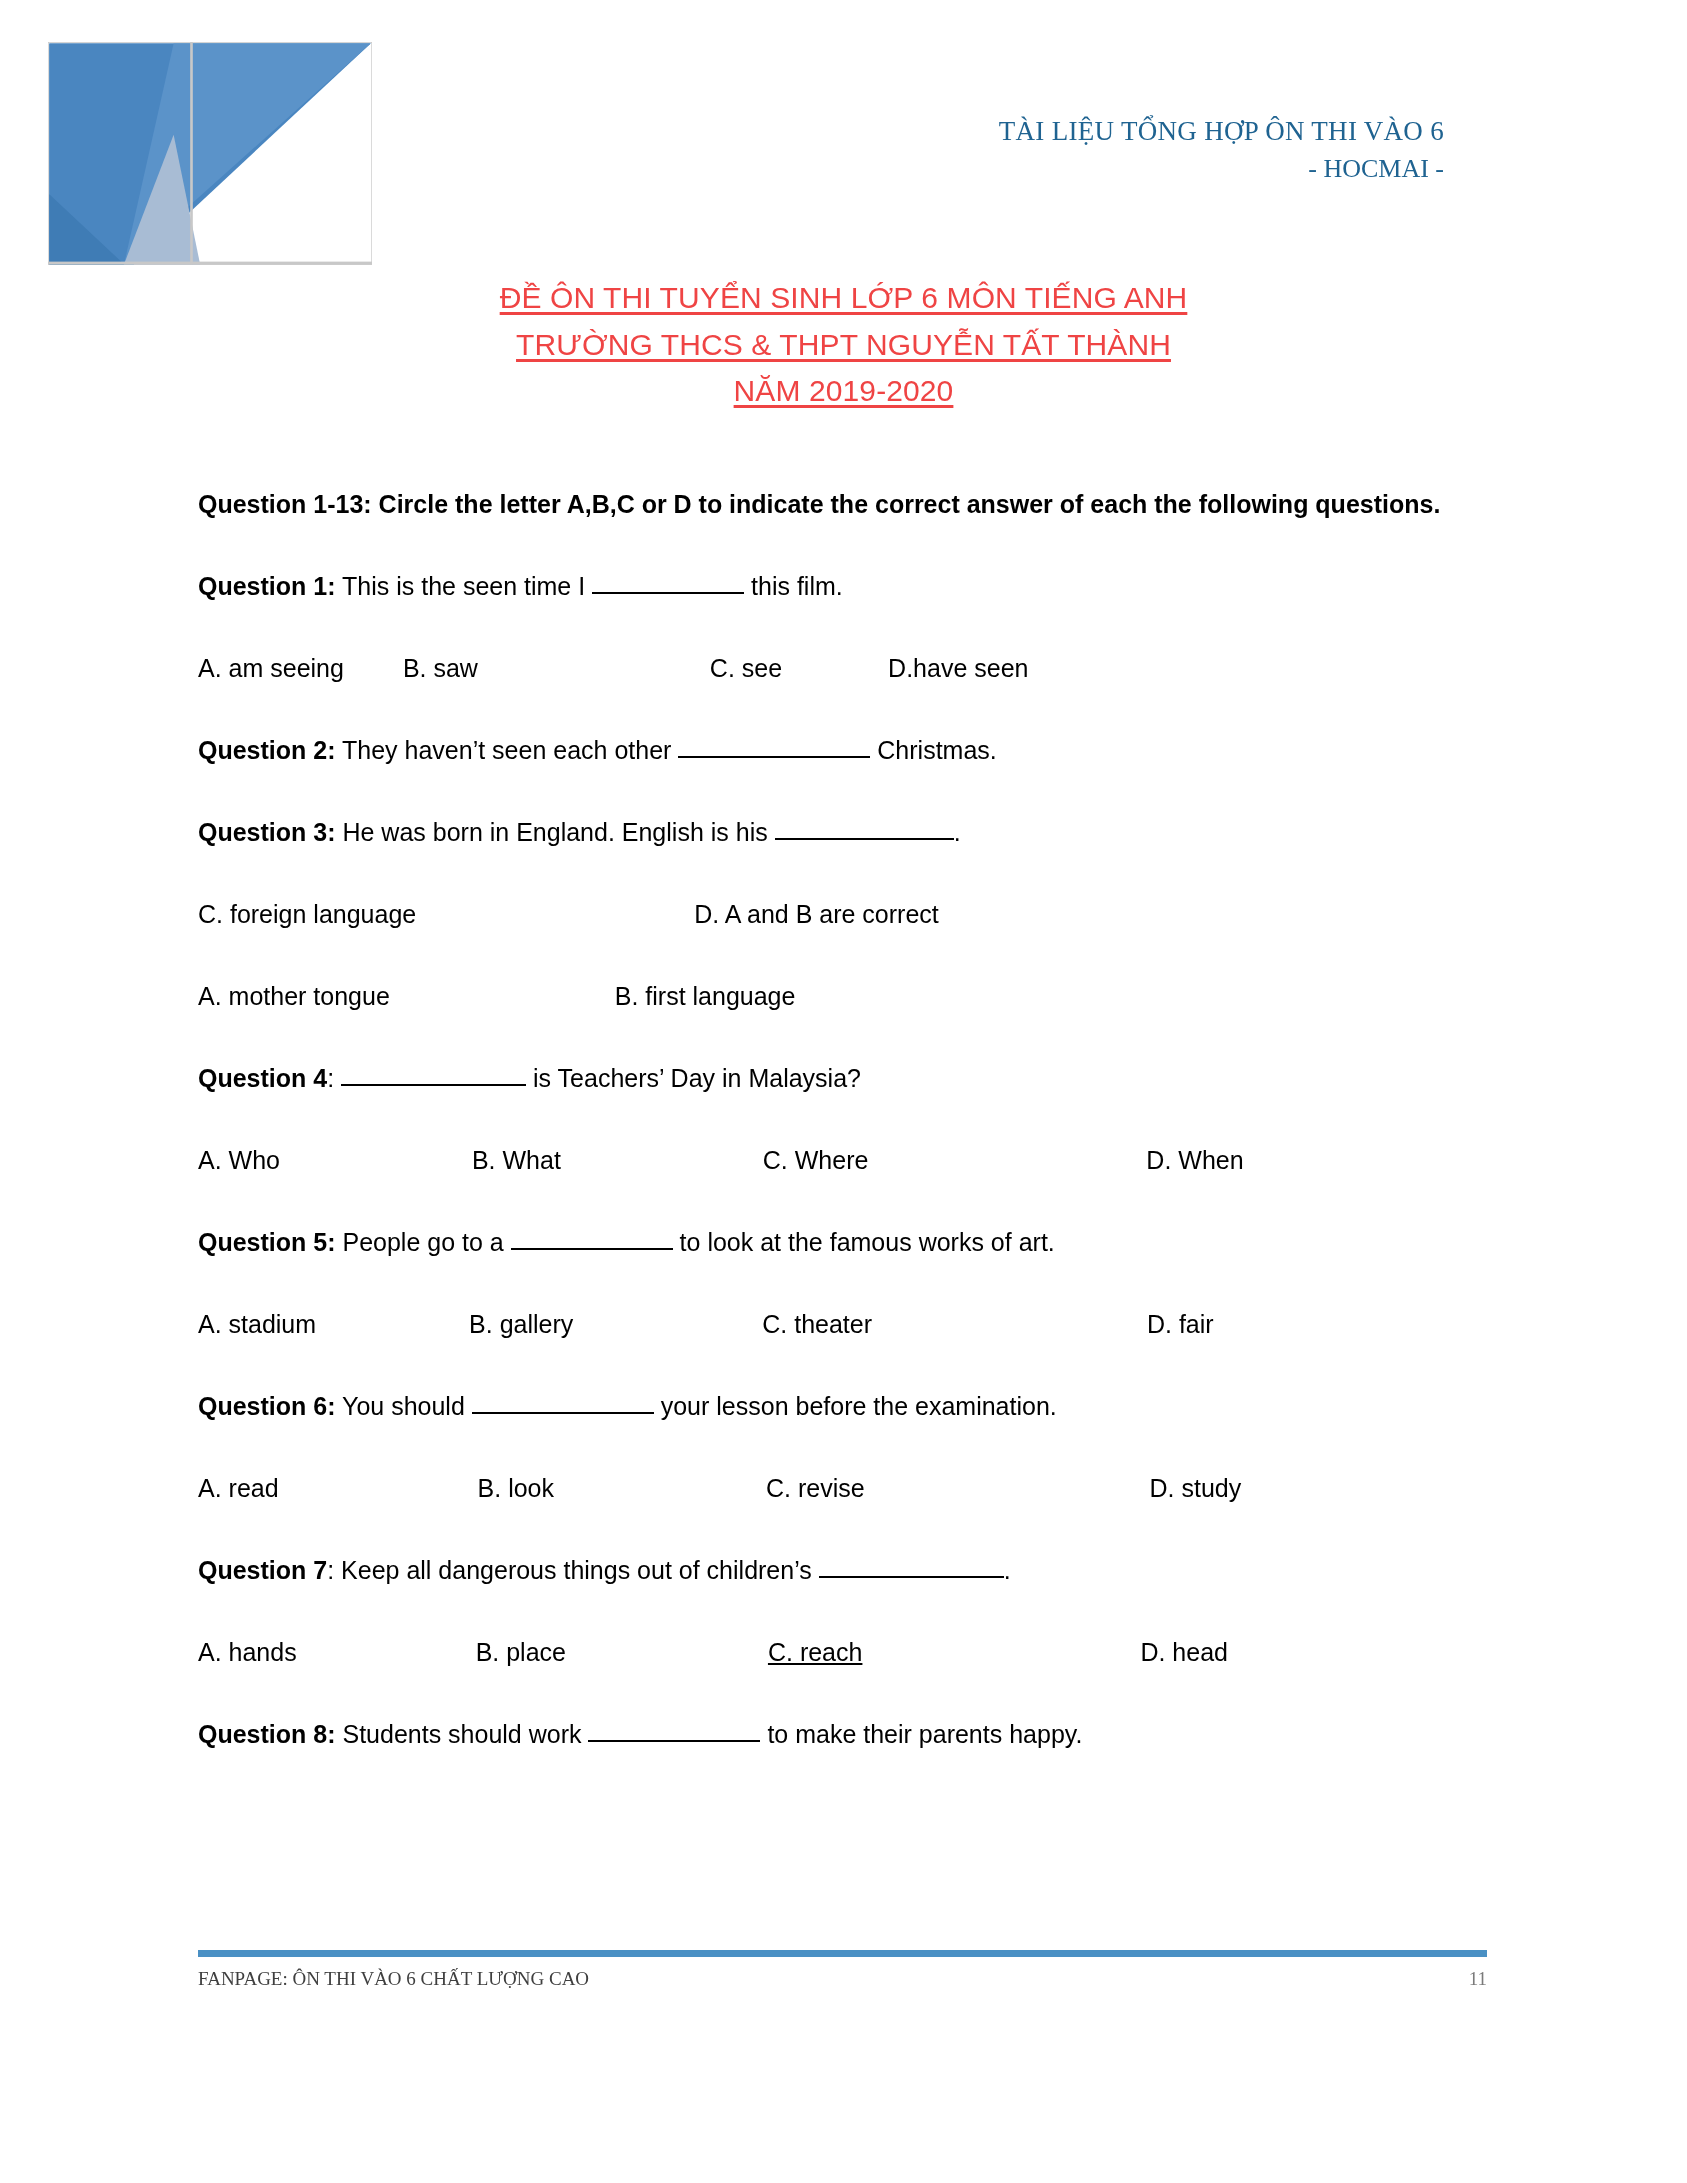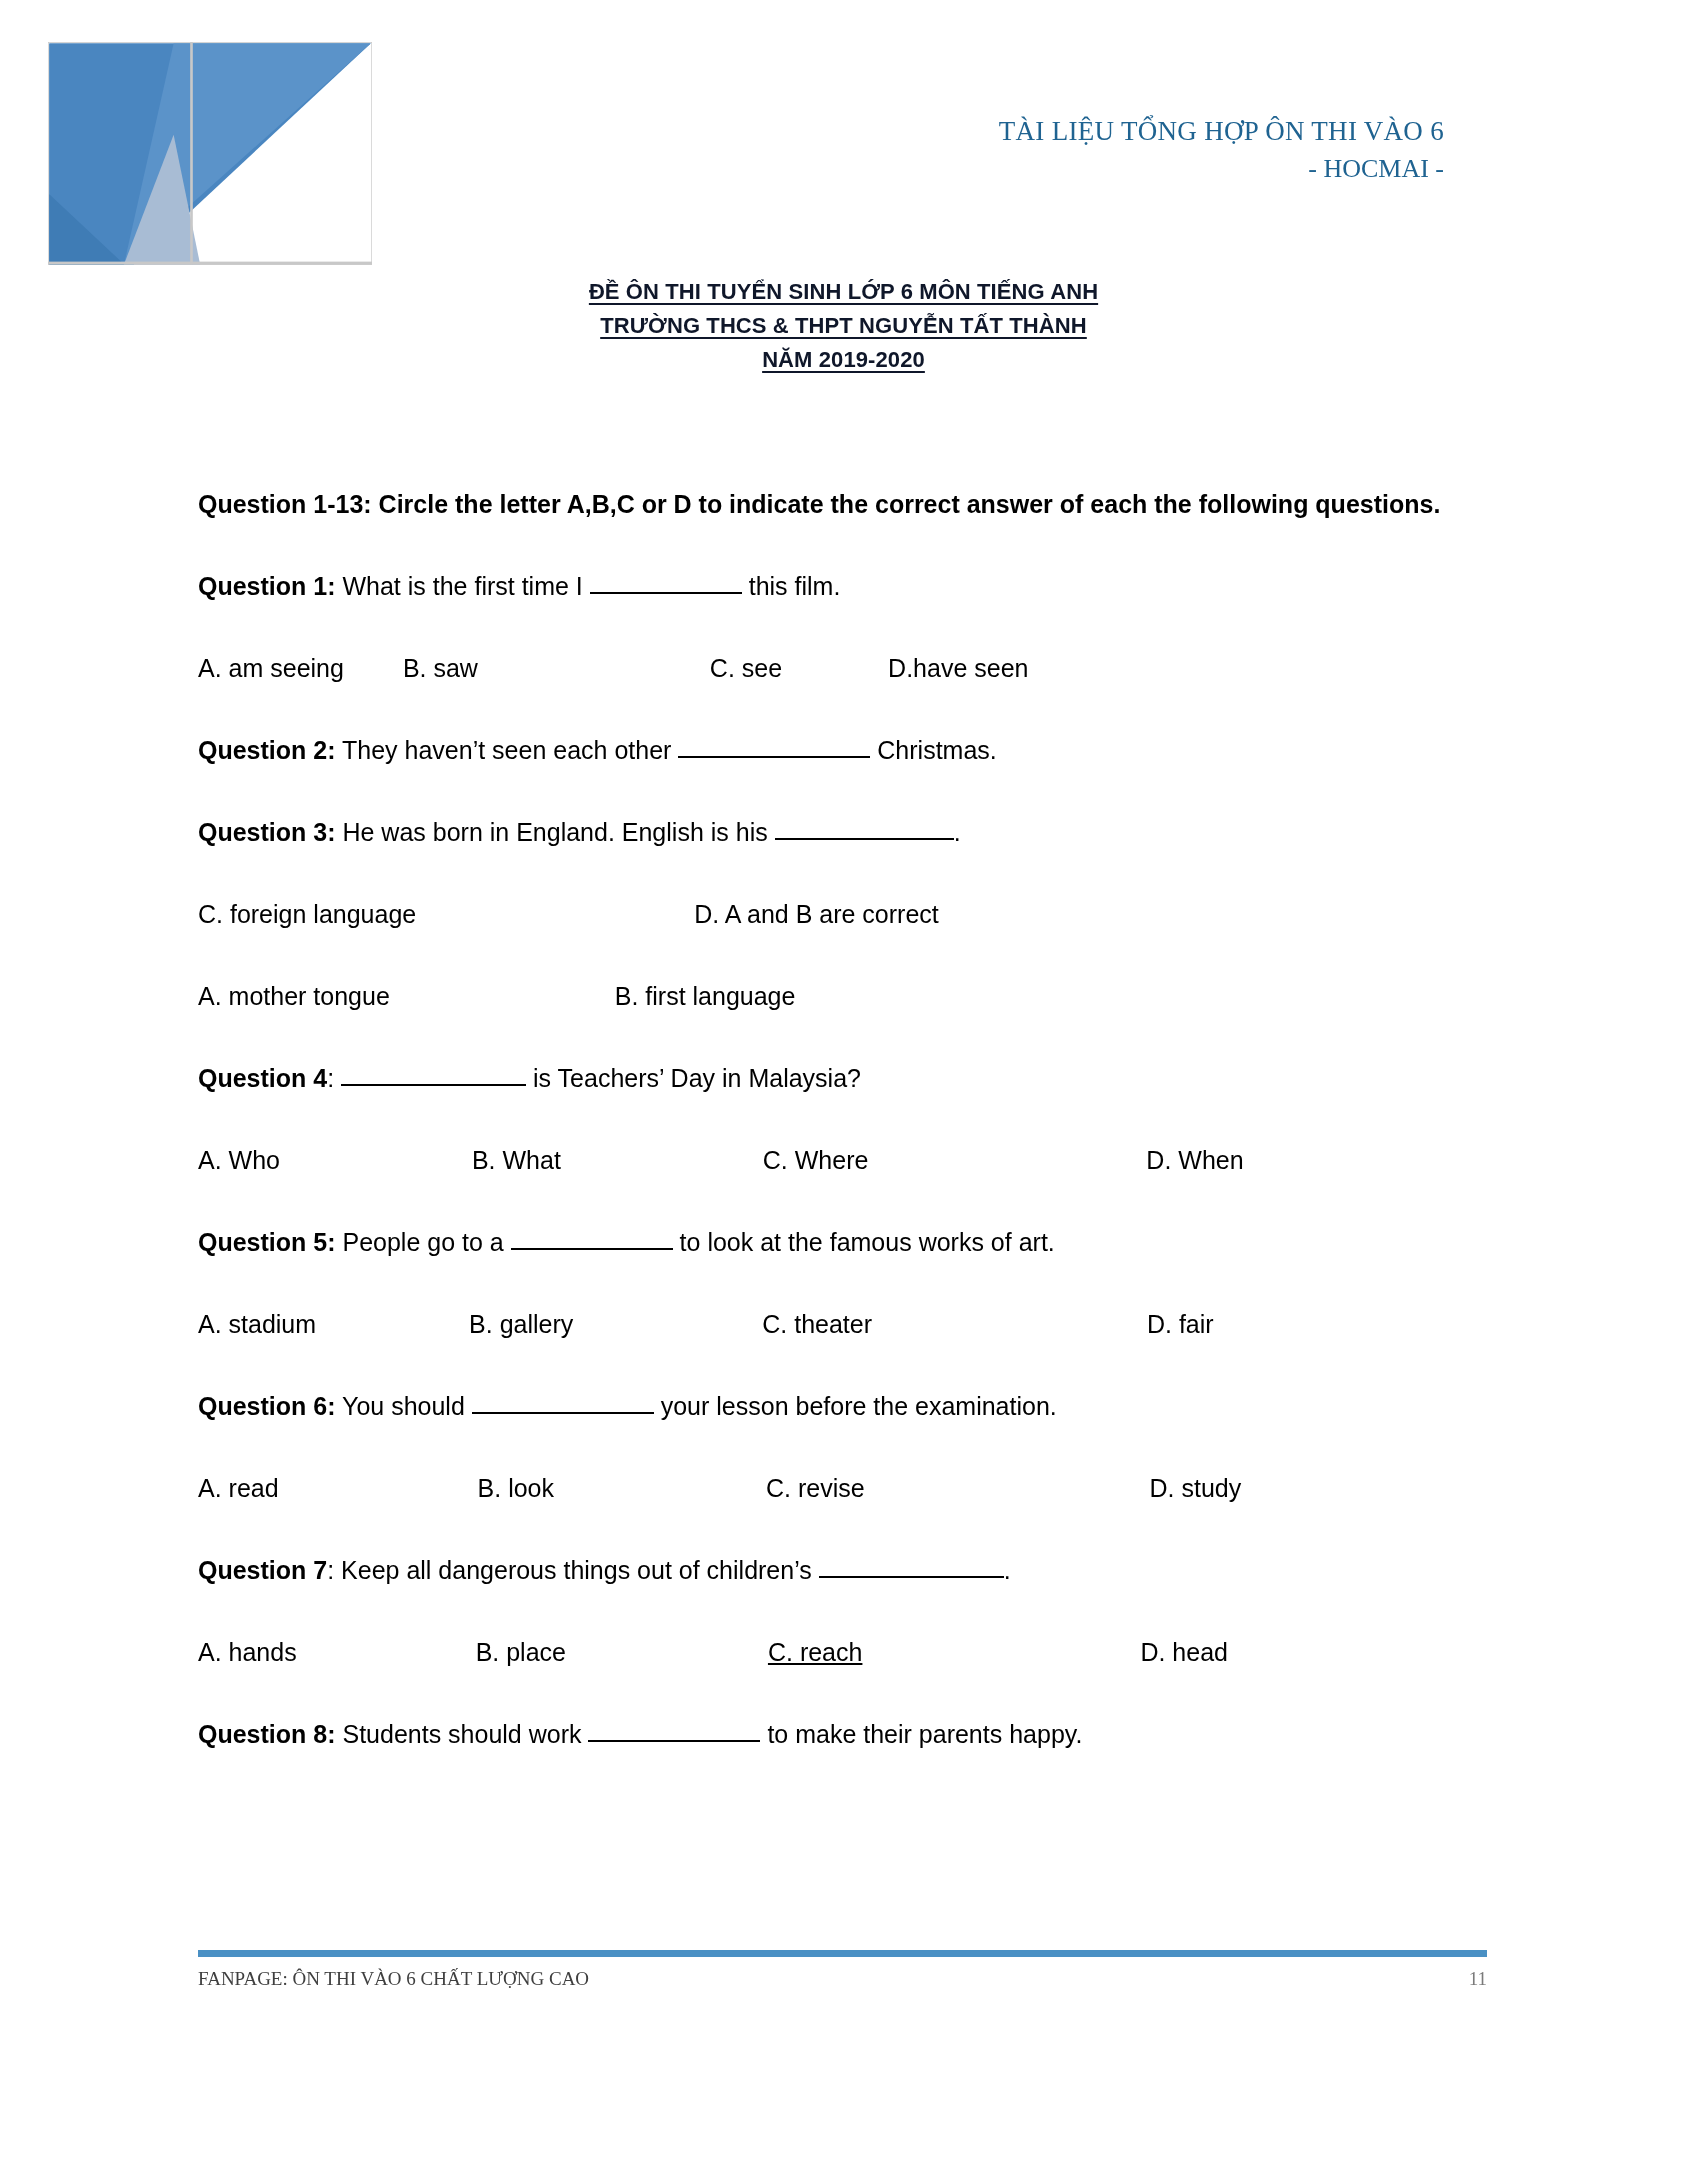--- a/index.html
+++ b/index.html
@@ -69,23 +69,23 @@
 
   
   .doc-titles {
     position: absolute;
     top: 275px;
     left: 0;
     width: 1687px;
     text-align: center;
   }
   .doc-title-line {
-    color: #0f172a;
-    font-weight: bold;
-    font-size: 22px;
+    color: #ef4444;
+    font-weight: normal;
+    font-size: 30px;
     line-height: 1.55;
     text-decoration: underline;
     text-underline-offset: 4px;
     letter-spacing: 0.1px;
   }
 
   
   .content {
     position: absolute;
     left: 198px;
@@ -181,21 +181,21 @@
     <div class="doc-title-line">NĂM 2019-2020</div>
   </div>
 
   <div class="content">
 
     <div class="para wrap" style="width:1250px;">
       <span class="b">Question 1-13:</span><span class="b"> Circle the letter A,B,C or D to indicate the correct answer of each the following questions.</span>
     </div>
 
     <div class="para">
-      <span class="b">Question 1:</span><span> What is the first time I </span><span class="blank" style="width:152px;"></span><span> this film.</span>
+      <span class="b">Question 1:</span><span> This is the seen time I </span><span class="blank" style="width:152px;"></span><span> this film.</span>
     </div>
     <div class="opt-row">
       <span class="opt" style="margin-left:0px;">A. am seeing</span>
       <span class="opt" style="margin-left:52px;">B. saw</span>
       <span class="opt" style="margin-left:225px;">C. see</span>
       <span class="opt" style="margin-left:99px;">D.have seen</span>
     </div>
 
     <div class="para">
       <span class="b">Question 2:</span><span> They haven’t seen each other </span><span class="blank" style="width:192px;"></span><span> Christmas.</span>

